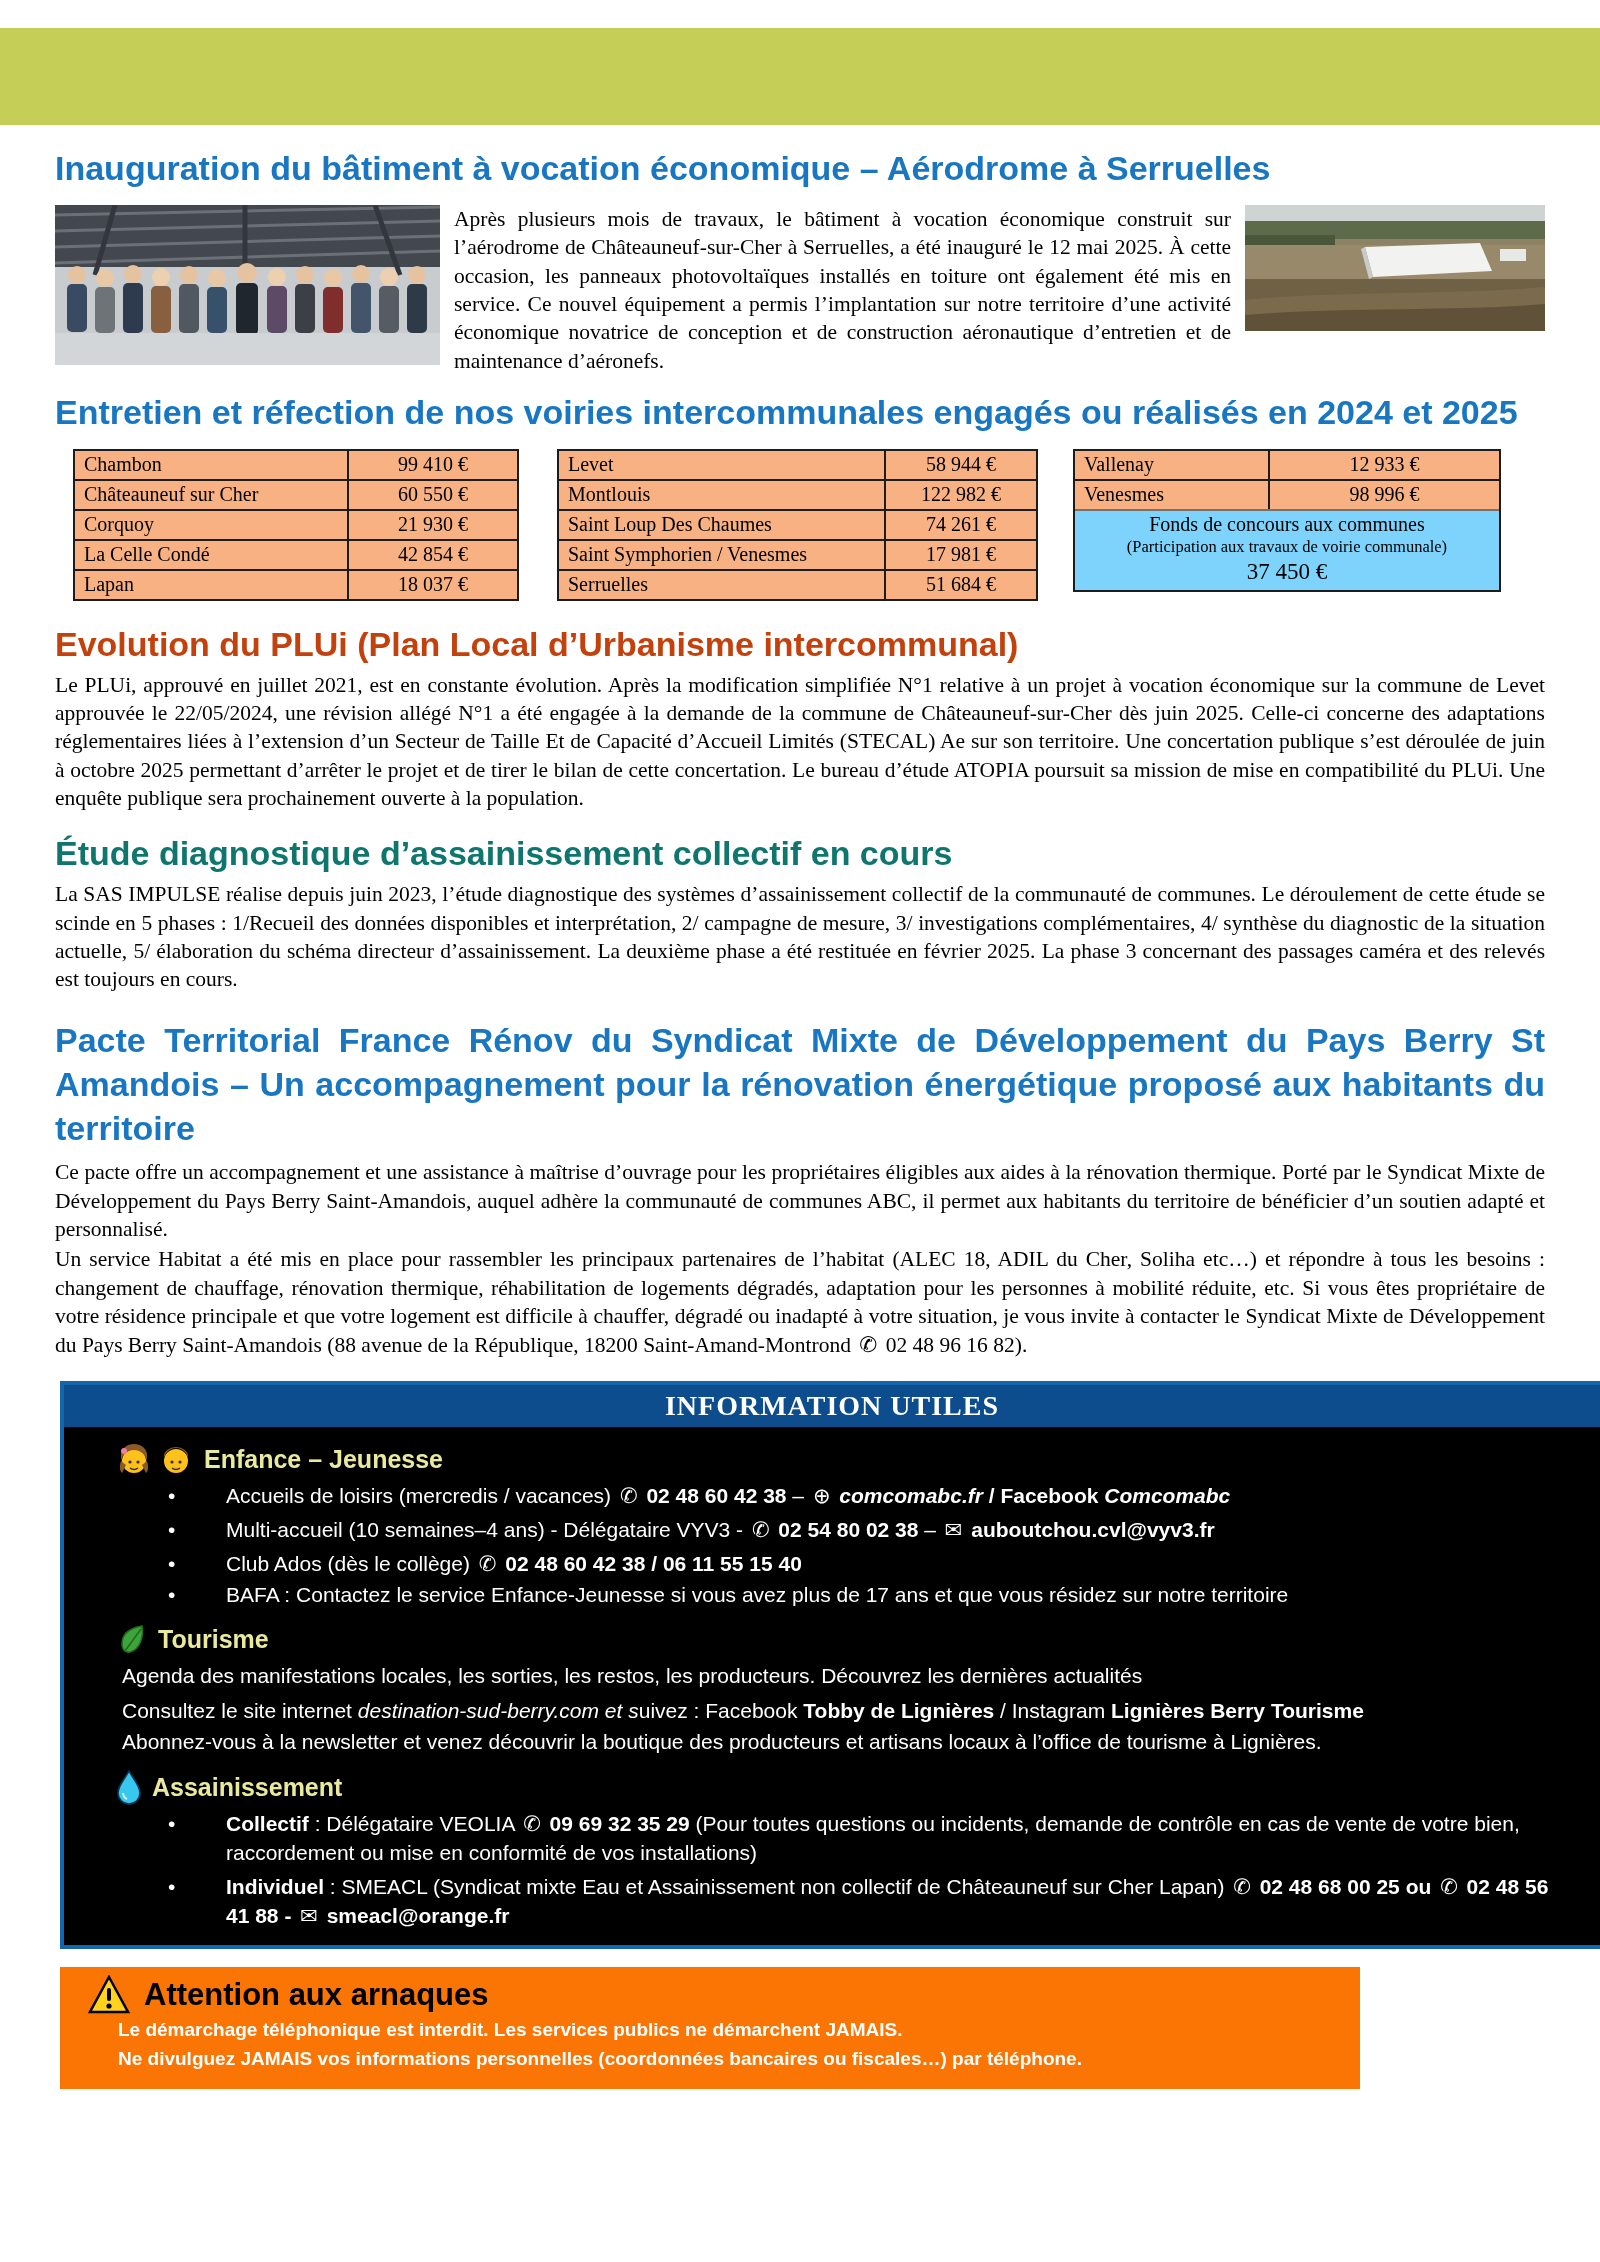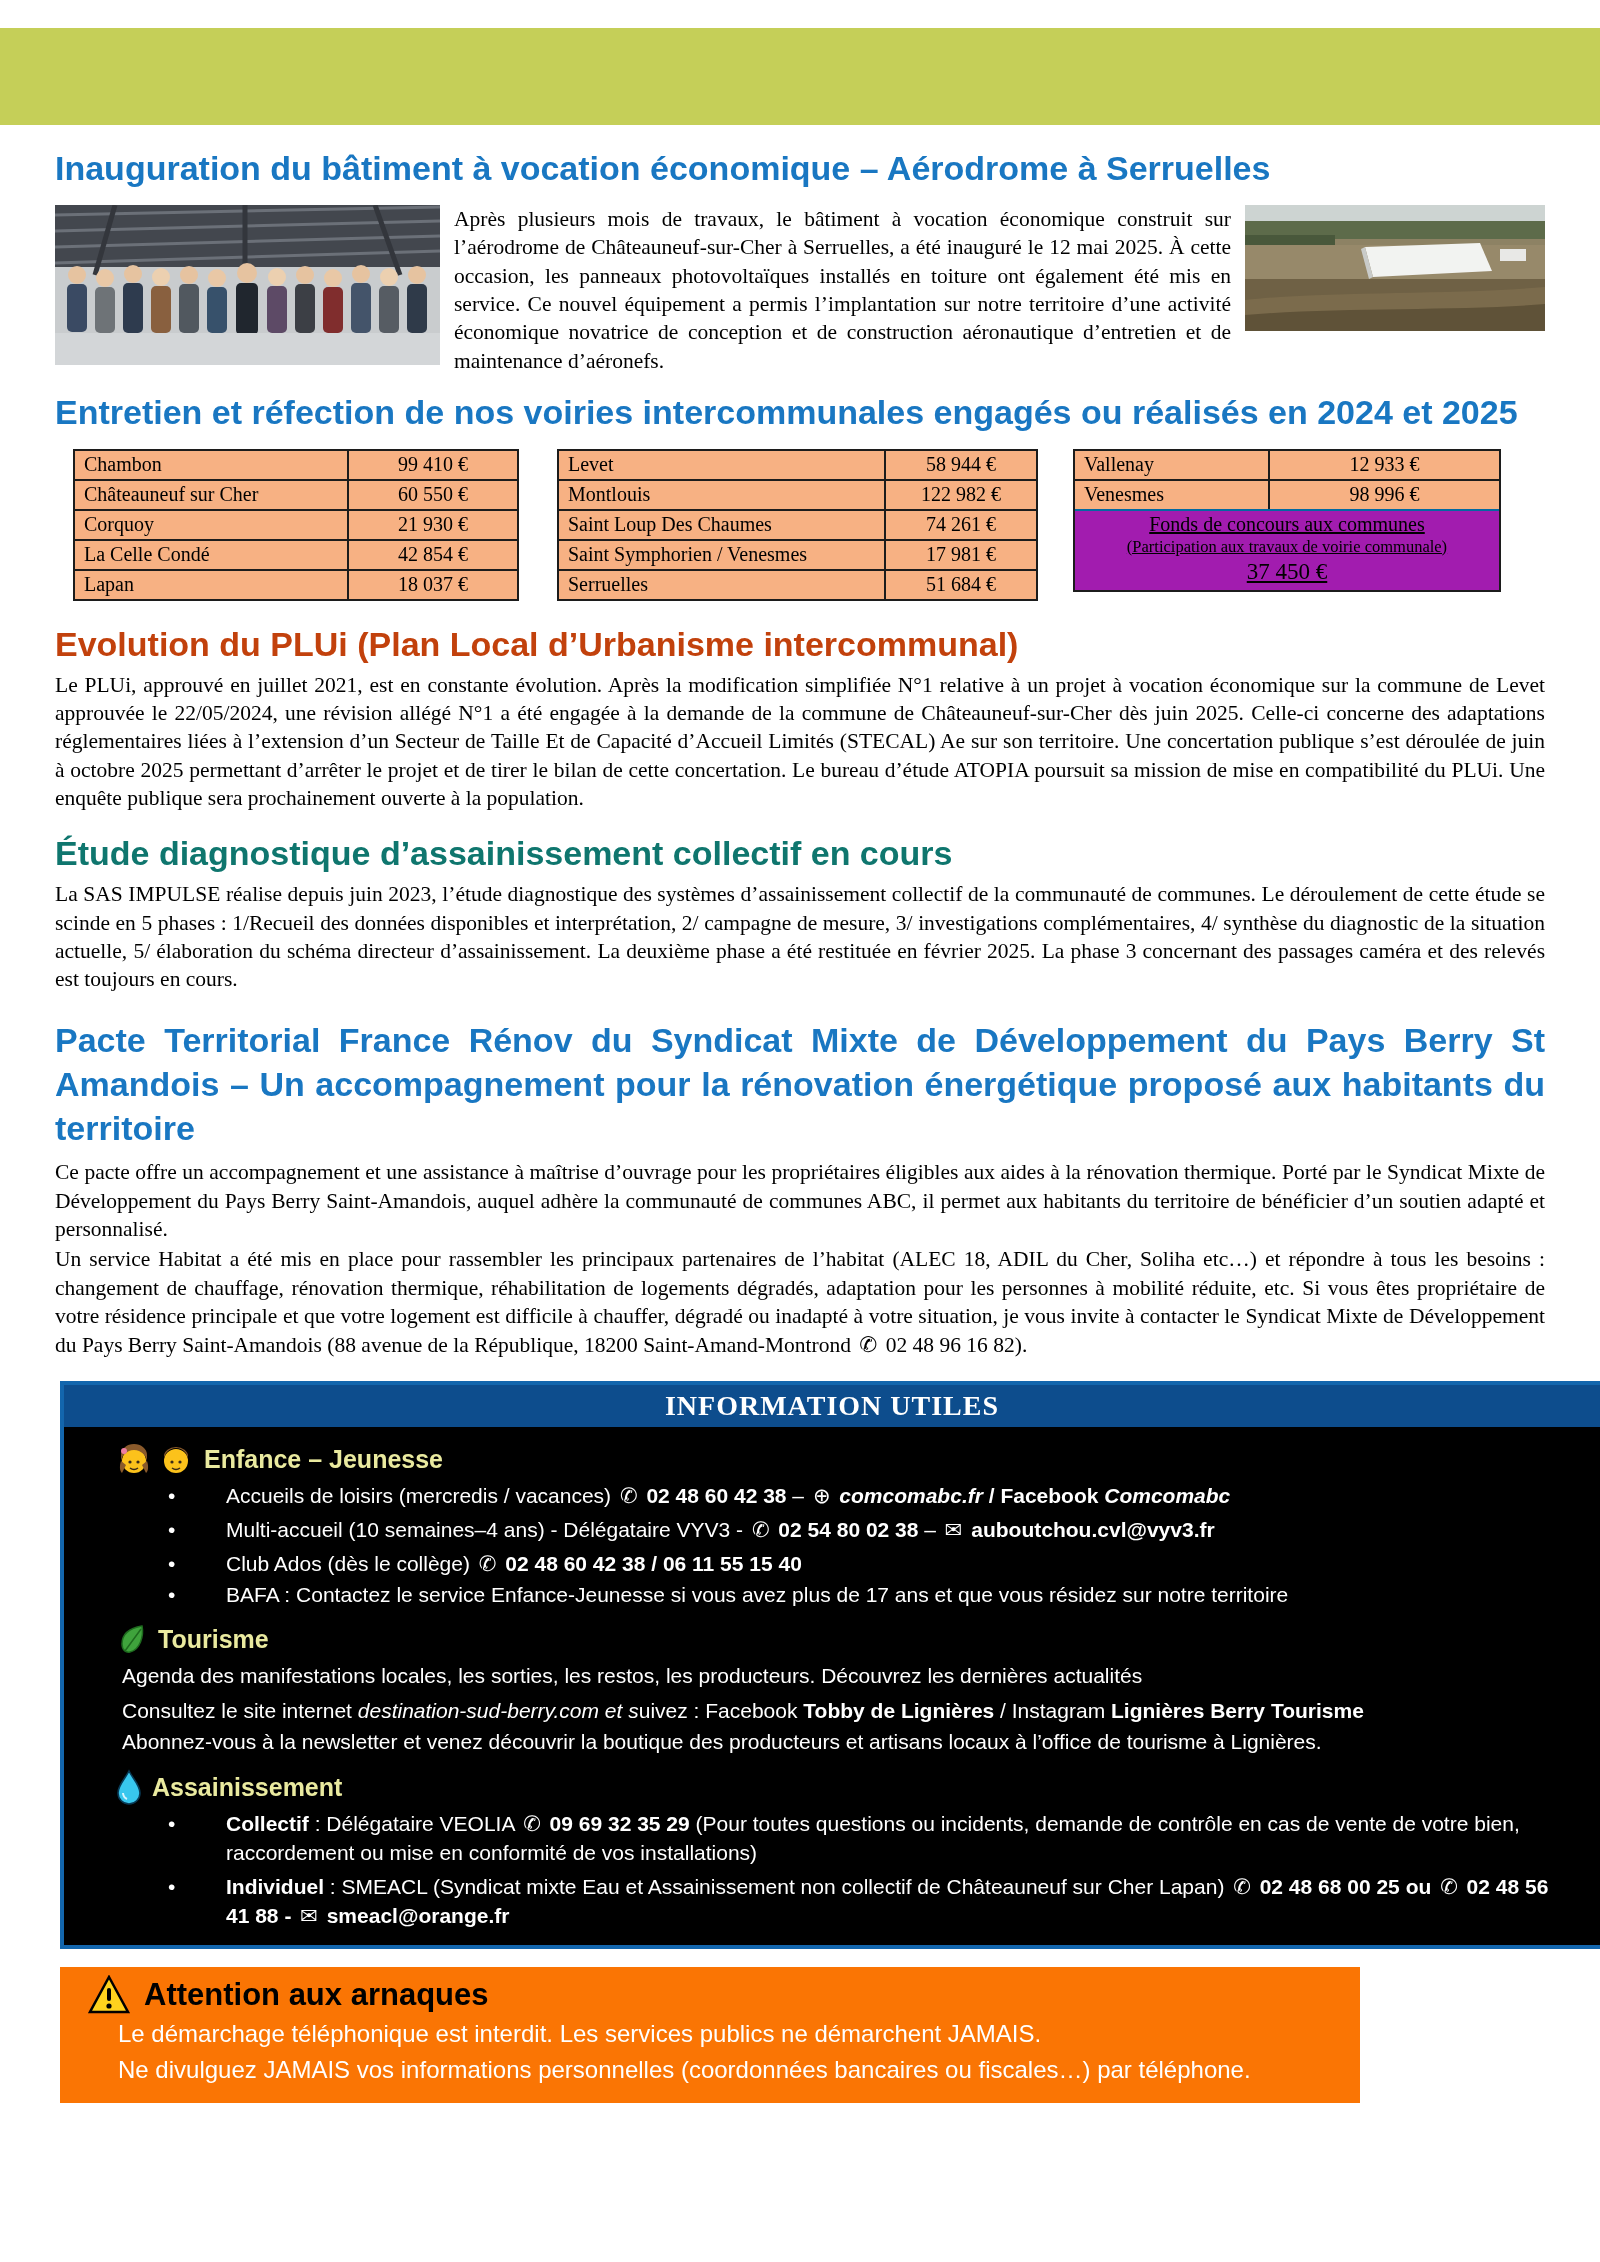--- a/index.html
+++ b/index.html
@@ -44,21 +44,21 @@
   .plain-line{padding-left:6px;margin-top:6px;}
   .b{font-weight:bold;}
   .i{font-style:italic;}
   .inline-icon{font-family:"DejaVu Sans",sans-serif;padding:0 3px;font-weight:normal;}
   .serif .inline-icon{color:#000;}
 
   
   .warn-box{margin:18px 0 0 5px;width:1300px;box-sizing:border-box;padding:8px 20px 16px 28px;}
   .warn-title-row{display:flex;align-items:center;color:#000;font-weight:bold;font-size:31px;}
   .warn-title-row .wic{margin-right:14px;display:flex;}
-  .warn-line{color:#ffffff;font-weight:normal;font-size:24px;line-height:1.42;margin:2px 0 0 30px;}
+  .warn-line{color:#ffffff;font-weight:bold;font-size:19px;line-height:1.42;margin:2px 0 0 30px;}
 </style>
 </head>
 <body>
 
 <div class="page">
 
   <div class="green-bar" style="background:#c5cf58;"></div>
 
   <div class="content">
 
@@ -181,21 +181,21 @@
             <div class="trow">
               <span class="tcell-label">Vallenay</span>
               <span class="tcell-value">12 933 €</span>
             </div>
             <div class="trow">
               <span class="tcell-label">Venesmes</span>
               <span class="tcell-value">98 996 €</span>
             </div>
           </div>
         <div class="ctable" style="border-top:none;">
-          <div class="fonds" style="background:#a21caf;border-top:2px solid #0369a1;text-decoration:underline;">
+          <div class="fonds" style="background:#7dd3fc;border-top:2px solid #737373;">
             <div class="fonds-l1">Fonds de concours aux communes</div>
             <div class="fonds-l2">(Participation aux travaux de voirie communale)</div>
             <div class="fonds-l3">37 450 €</div>
           </div>
         </div>
       </div>
     </div>
 
     <h1 class="sec-title" style="color:#c2410c;margin-top:24px;">Evolution du PLUi (Plan Local d’Urbanisme intercommunal)</h1>
     <p class="serif" style="margin-top:6px;">Le PLUi, approuvé en juillet 2021, est en constante évolution. Après la modification simplifiée N°1 relative à un projet à vocation économique sur la commune de Levet approuvée le 22/05/2024, une révision allégé N°1 a été engagée à la demande de la commune de Châteauneuf-sur-Cher dès juin 2025. Celle-ci concerne des adaptations réglementaires liées à l’extension d’un Secteur de Taille Et de Capacité d’Accueil Limités (STECAL) Ae sur son territoire. Une concertation publique s’est déroulée de juin à octobre 2025 permettant d’arrêter le projet et de tirer le bilan de cette concertation. Le bureau d’étude ATOPIA poursuit sa mission de mise en compatibilité du PLUi. Une enquête publique sera prochainement ouverte à la population.</p>

